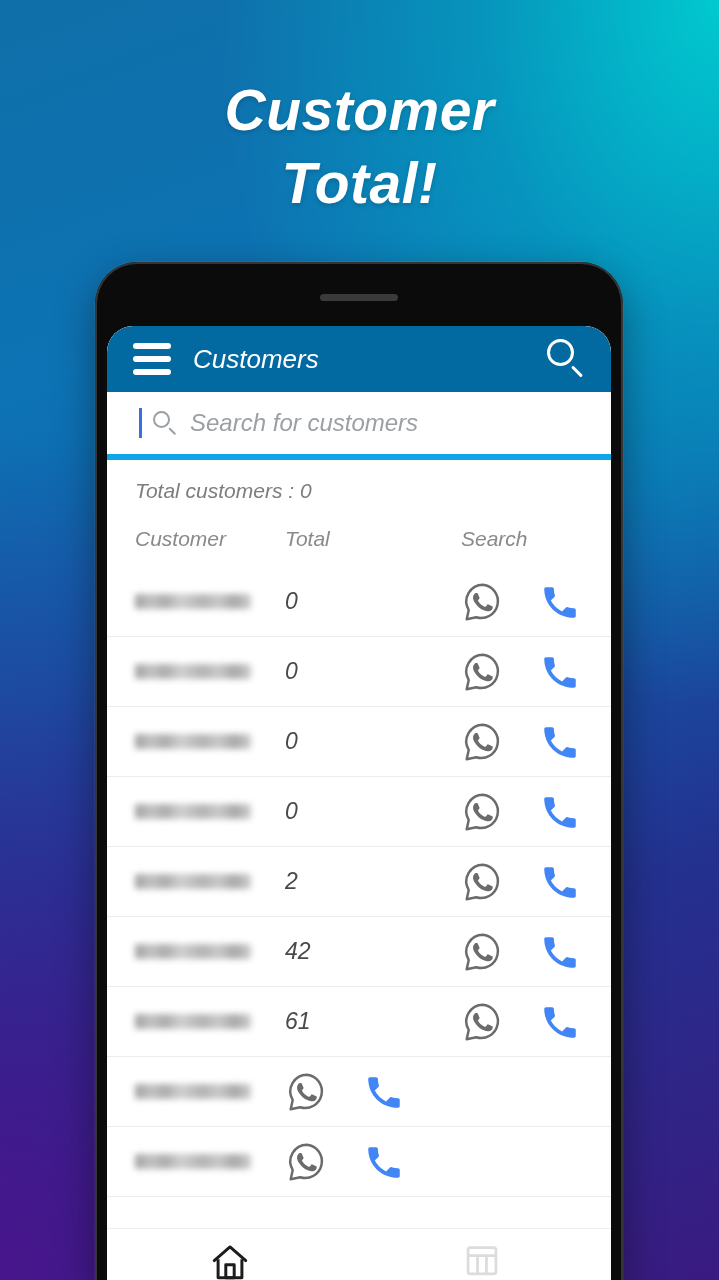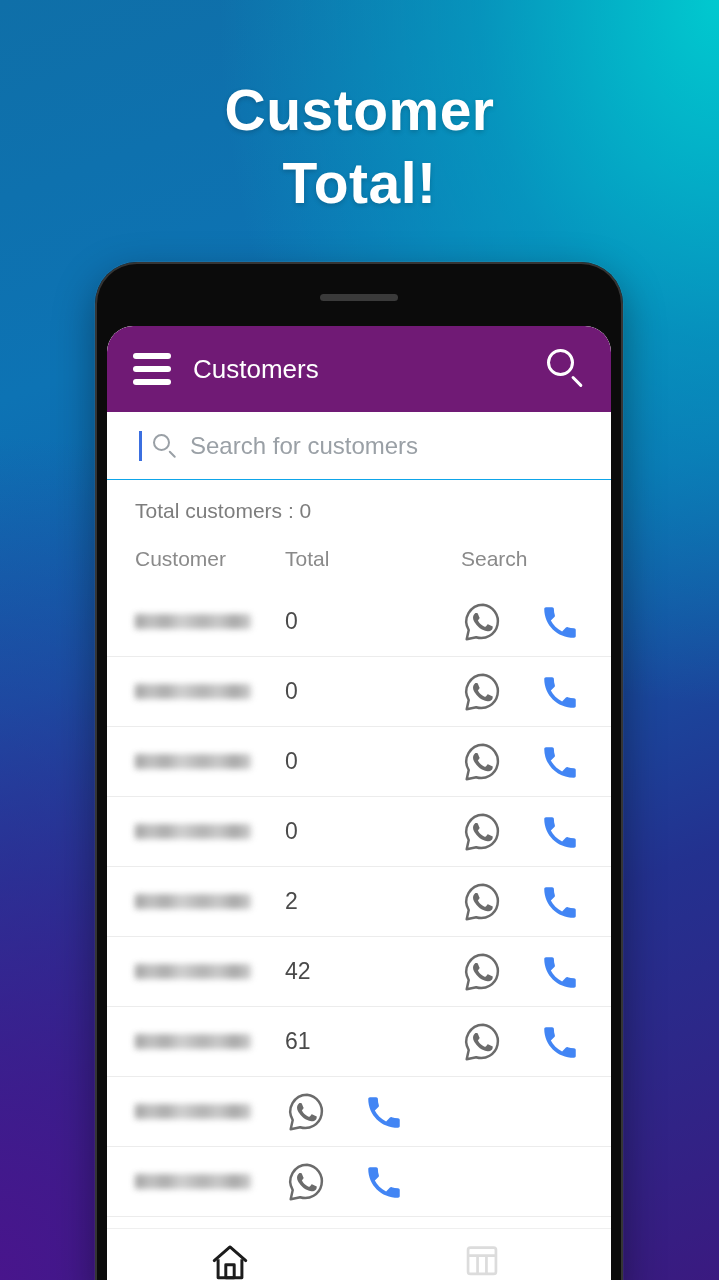--- a/index.html
+++ b/index.html
@@ -8,20 +8,21 @@
     overflow:hidden;
     font-family:"Liberation Sans", sans-serif;
   }
   #stage {
     position:relative;
     width:719px; height:1280px;
     background:
       radial-gradient(120% 95% at 100% 0%, rgba(0,206,209,0.95) 0%, rgba(0,176,200,0.55) 28%, rgba(0,120,180,0.0) 58%),
       radial-gradient(130% 100% at 0% 100%, rgba(74,20,140,0.95) 0%, rgba(56,28,140,0.6) 32%, rgba(40,50,150,0.0) 66%),
       linear-gradient(160deg, #0f6fa8 0%, #0d73b4 26%, #0f62ad 46%, #23318f 72%, #3a1a80 100%);
+    font-style: italic;
   }
 
   
   .headline {
     position:absolute; top:74px; left:0; width:719px;
     text-align:center;
     color:#ffffff;
     font-size:57px;
     font-weight:bold;
     line-height:1.28;
@@ -62,22 +63,22 @@
     width:504px; height:962px;
     background:#ffffff;
     border-radius:26px 26px 6px 6px;
     overflow:hidden;
     display:flex; flex-direction:column;
   }
 
   
   .appbar {
     flex:0 0 auto;
-    height:86px;
-    background:#701a75;
+    height:66px;
+    background:#0369a1;
     display:flex; align-items:center;
     padding:0 22px 0 26px;
     border-radius:26px 26px 0 0;
   }
   .hamburger { width:38px; display:flex; flex-direction:column; gap:7px; cursor:pointer; }
   .hamburger span { display:block; height:6px; background:#fff; border-radius:3px; }
   .appbar-title {
     color:#ffffff;
     font-size:26px;
     margin-left:22px;
@@ -94,21 +95,21 @@
     width:14px; height:3px; background:#fff; border-radius:2px;
     transform:rotate(45deg); transform-origin:left center;
   }
 
   
   .searchbar {
     flex:0 0 auto;
     height:68px;
     display:flex; align-items:center;
     padding:0 26px 0 32px;
-    border-bottom:1px solid #0ea5e9;
+    border-bottom:6px solid #0ea5e9;
     background:#fff;
   }
   .caret { width:3px; height:30px; background:#3b6fe0; margin-right:10px; }
   .mini-search { width:26px; height:26px; position:relative; margin-right:12px; flex:0 0 auto; }
   .mini-search i { position:absolute; left:1px; top:1px; width:17px; height:17px; border:2.2px solid #9aa0a6; border-radius:50%; }
   .mini-search b { position:absolute; left:17px; top:17px; width:9px; height:2.2px; background:#9aa0a6; border-radius:2px; transform:rotate(45deg); transform-origin:left center; }
   .search-placeholder { color:#9aa0a6; font-size:24px; }
 
   
   .total-row {

